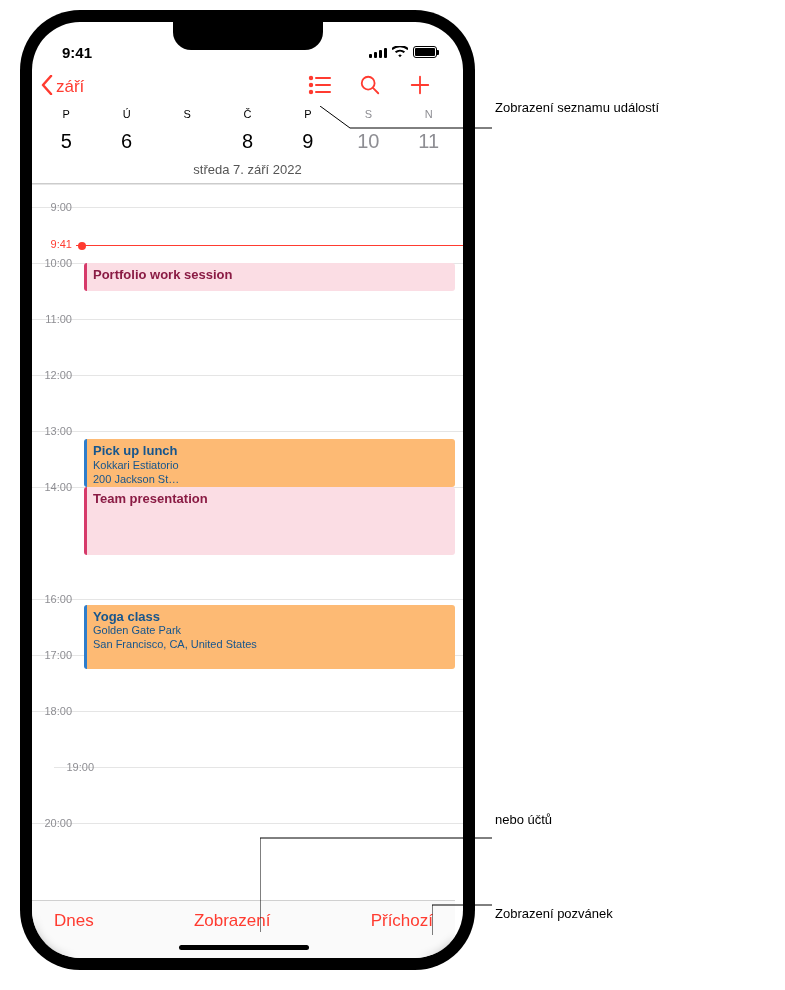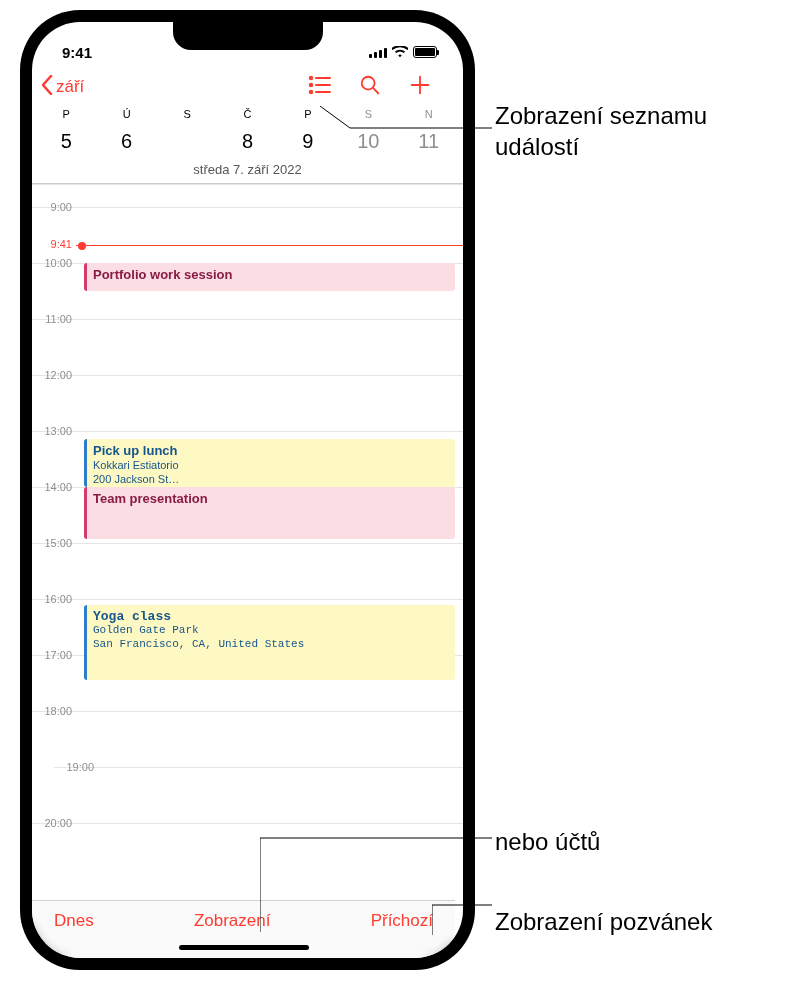--- a/index.html
+++ b/index.html
@@ -127,21 +127,21 @@
     border-left-width:3px; border-left-style:solid;
     padding: 4px 8px 2px 6px;
     border-radius:3px;
     overflow:hidden;
   }
   .event .title { font-size:13px; font-weight:600; line-height:1.2;}
   .event .sub   { font-size:11px; line-height:1.25; }
 
   .ev-green  { background:#dff1da; border-left-color:#6cc16e; color:#2d6830;}
   .ev-pink   { background:#fbdde4; border-left-color:#d63a6a; color:#8a1b44;}
-  .ev-blue   { background:#fef9c3; border-left-color:#2d7dcc; color:#16558d;}
+  .ev-blue   { background:#fdba74; border-left-color:#2d7dcc; color:#16558d;}
 
   .now-line {
     position:absolute; left:0; right:0;
     border-top:1px solid #ff3b30;
   }
   .now-dot {
     position:absolute; left:46px; top:-4px; width:8px; height:8px;
     background:#ff3b30; border-radius:50%;
   }
   .now-label {
@@ -162,21 +162,21 @@
     color:#ff3b30; font-size:17px;
   }
   .home-indicator{
     position:absolute; bottom:8px; left:50%; transform:translateX(-50%);
     width:130px; height:5px; background:#000; border-radius:3px;
   }
 
   
   .callout {
     position:absolute;
-    font-size:24px; color:#000; line-height:1.3;
+    font-size:13px; color:#000; line-height:1.3;
   }
 </style>
 </head>
 <body>
 
 <div class="phone">
   <div class="side-btn left1"></div>
   <div class="side-btn left2"></div>
   <div class="side-btn left3"></div>
   <div class="side-btn right"></div>
@@ -275,23 +275,20 @@
         </div>
         <div class="hour-row" style="top: 190px;">
           <div class="hour-label">12:00</div>
         </div>
         <div class="hour-row" style="top: 246px;">
           <div class="hour-label">13:00</div>
         </div>
         <div class="hour-row" style="top: 302px;">
           <div class="hour-label">14:00</div>
         </div>
-        <div class="hour-row" style="top: 358px;">
-          <div class="hour-label">15:00</div>
-        </div>
         <div class="hour-row" style="top: 414px;">
           <div class="hour-label">16:00</div>
         </div>
         <div class="hour-row" style="top: 470px;">
           <div class="hour-label">17:00</div>
         </div>
         <div class="hour-row" style="top: 526px;">
           <div class="hour-label">18:00</div>
         </div>
         <div class="hour-row" style="top: 582px; margin-left: 22px;">
@@ -305,24 +302,24 @@
           <div class="now-label">9:41</div>
         </div>
         <div class="event ev-pink" style="top: 78px; height: 28px;">
           <div class="title">Portfolio work session</div>
         </div>
         <div class="event ev-blue" style="top: 254.4px; height: 47.6px;">
           <div class="title">Pick up lunch</div>
           <div class="sub">Kokkari Estiatorio</div>
           <div class="sub">200 Jackson St…</div>
         </div>
-        <div class="event ev-pink" style="top: 302px; height: 52px;">
+        <div class="event ev-pink" style="top: 302px; height: 68px;">
           <div class="title">Team presentation</div>
         </div>
-        <div class="event ev-blue" style="top: 419.6px; height: 75px; font-family: Liberation Mono, monospace;">
+        <div class="event ev-blue" style="top: 419.6px; height: 64px;">
           <div class="title">Yoga class</div>
           <div class="sub">Golden Gate Park</div>
           <div class="sub">San Francisco, CA, United States</div>
         </div>
       </div>
 
     <div class="toolbar">
       <span>Dnes</span>
       <span>Zobrazení</span>
       <span>Příchozí</span>

